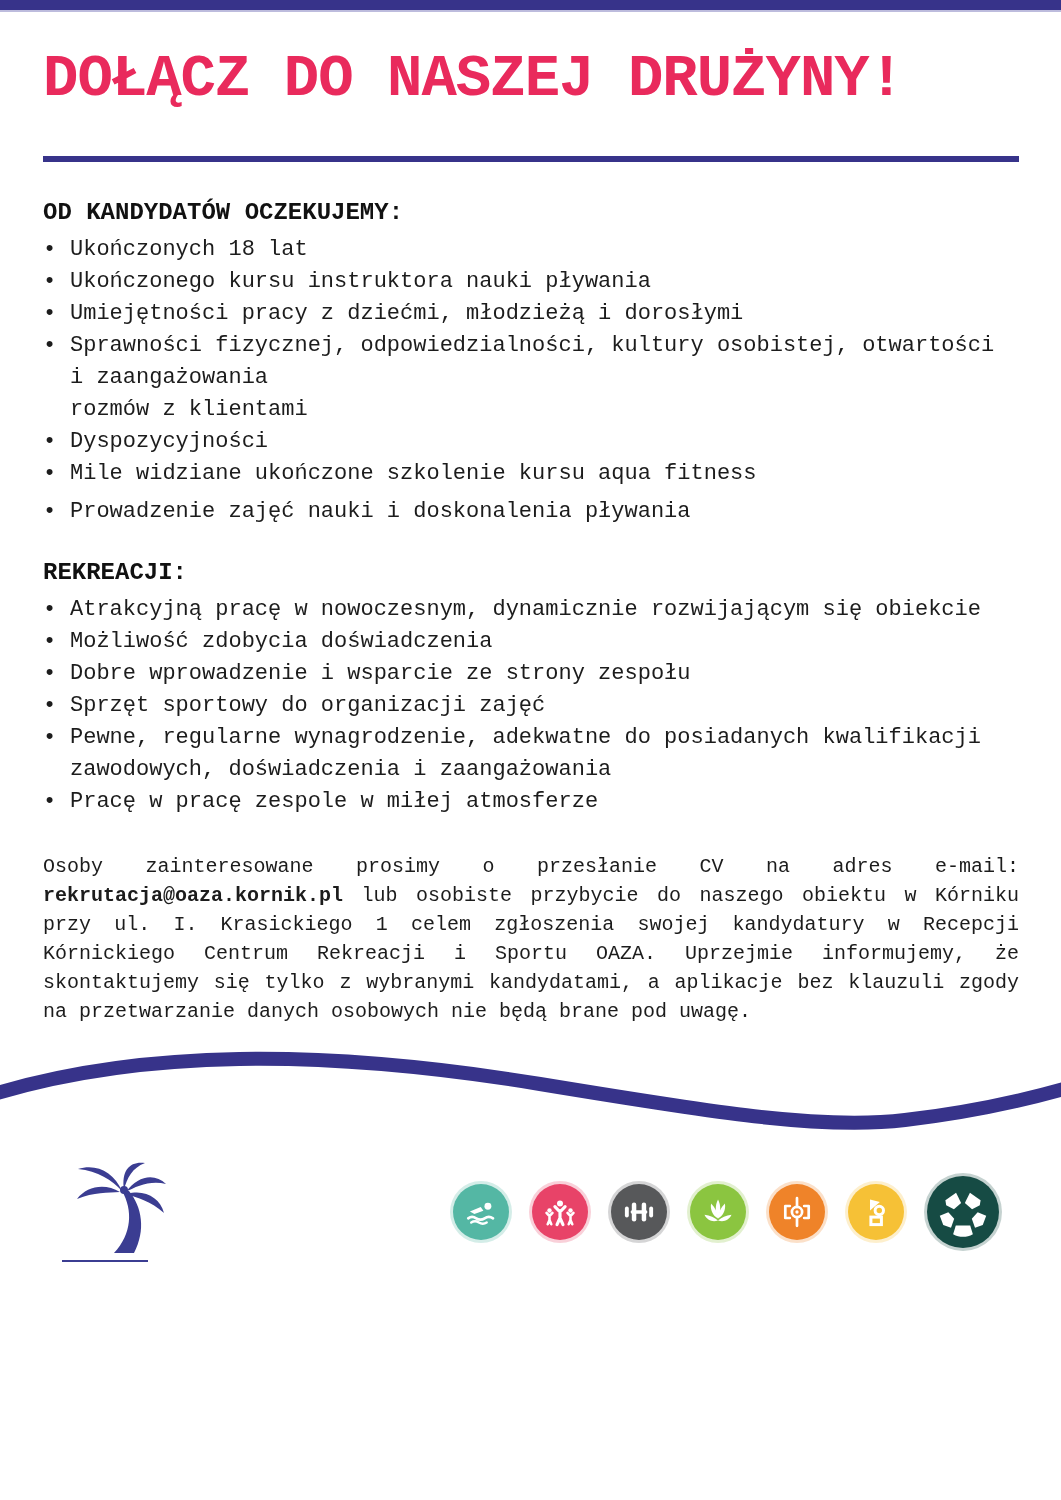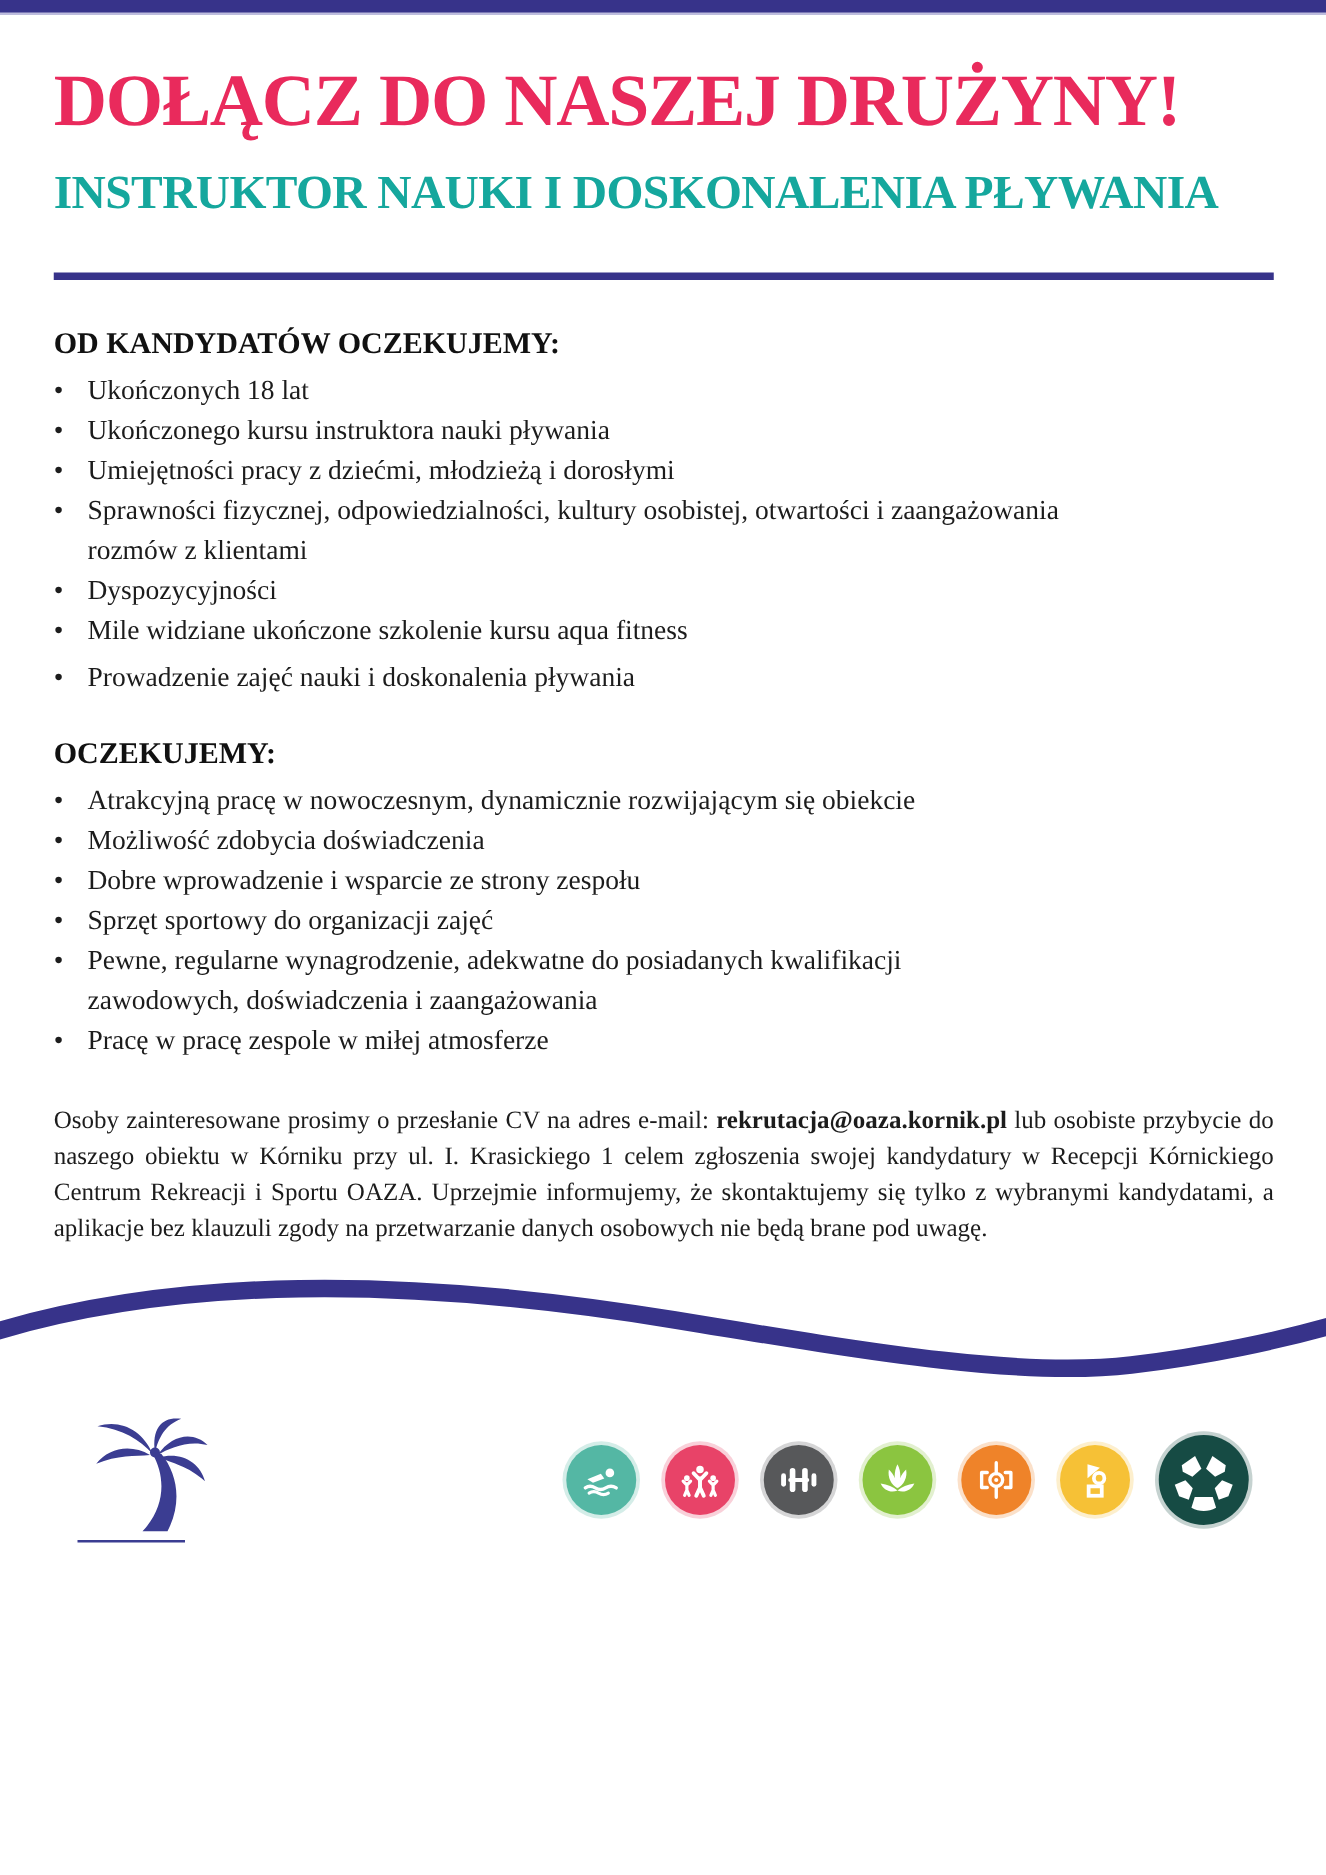--- a/index.html
+++ b/index.html
@@ -1,21 +1,21 @@
 <!DOCTYPE html>
 <html lang="pl"><head>
 <meta charset="utf-8">
 <style>
   html,body{margin:0;padding:0;background:#fff;}
   .page{
     position:relative;
     width:1061px;height:1500px;
     margin:0 auto;
     background:#ffffff;
-    font-family:Liberation Serif, serif;
+    font-family:Liberation Mono, monospace;
     color:#1c1c1c;
     overflow:hidden;
   }
   .topbar{height:10px;background:#37338A;border-bottom:2px solid #bdbcdd;}
   .headline{
     margin:30px 43px 0 43px;
     font-size:59px;line-height:76px;font-weight:700;
     letter-spacing:-1px;color:#E92A5C;white-space:nowrap;
   }
   .subheadline{
@@ -78,21 +78,20 @@
   .badge.big svg{width:64px;height:64px;}
 </style>
 </head>
 <body>
 
 <div class="page">
 
   <div class="topbar"></div>
 
   <h1 class="headline">DOŁĄCZ DO NASZEJ DRUŻYNY!</h1>
-  <h2 class="subheadline">INSTRUKTOR NAUKI I DOSKONALENIA PŁYWANIA</h2>
 
   <div class="divider"></div>
 
 
   <div class="section-heading sh-1">OD KANDYDATÓW OCZEKUJEMY:</div>
   <ul class="bullets">
     <li>
         <span class="dot">•</span>
         <span class="btxt">Ukończonych 18 lat</span>
       </li>
@@ -119,21 +118,21 @@
       </li>
   </ul>
 
   <ul class="bullets">
     <li>
         <span class="dot">•</span>
         <span class="btxt">Prowadzenie zajęć nauki i doskonalenia pływania</span>
       </li>
   </ul>
 
-  <div class="section-heading sh-3">OCZEKUJEMY:</div>
+  <div class="section-heading sh-3">REKREACJI:</div>
   <ul class="bullets">
     <li>
         <span class="dot">•</span>
         <span class="btxt">Atrakcyjną pracę w nowoczesnym, dynamicznie rozwijającym się obiekcie</span>
       </li>
     <li>
         <span class="dot">•</span>
         <span class="btxt">Możliwość zdobycia doświadczenia</span>
       </li>
     <li>

